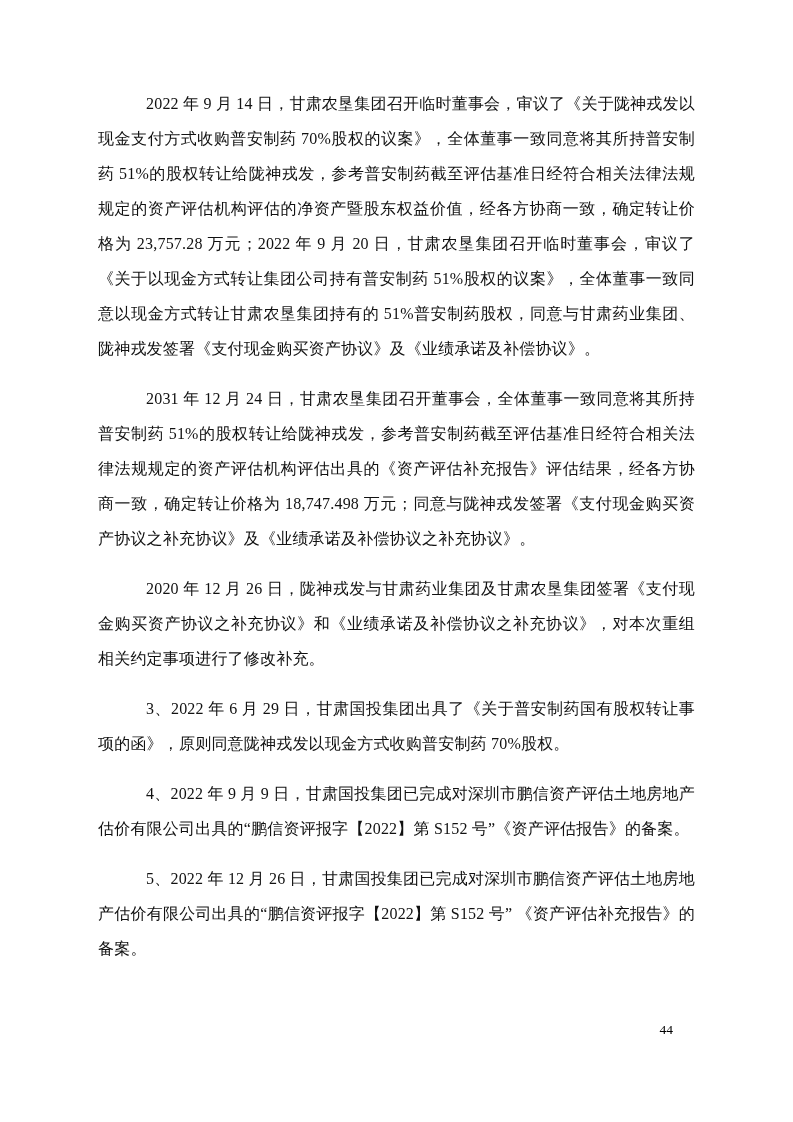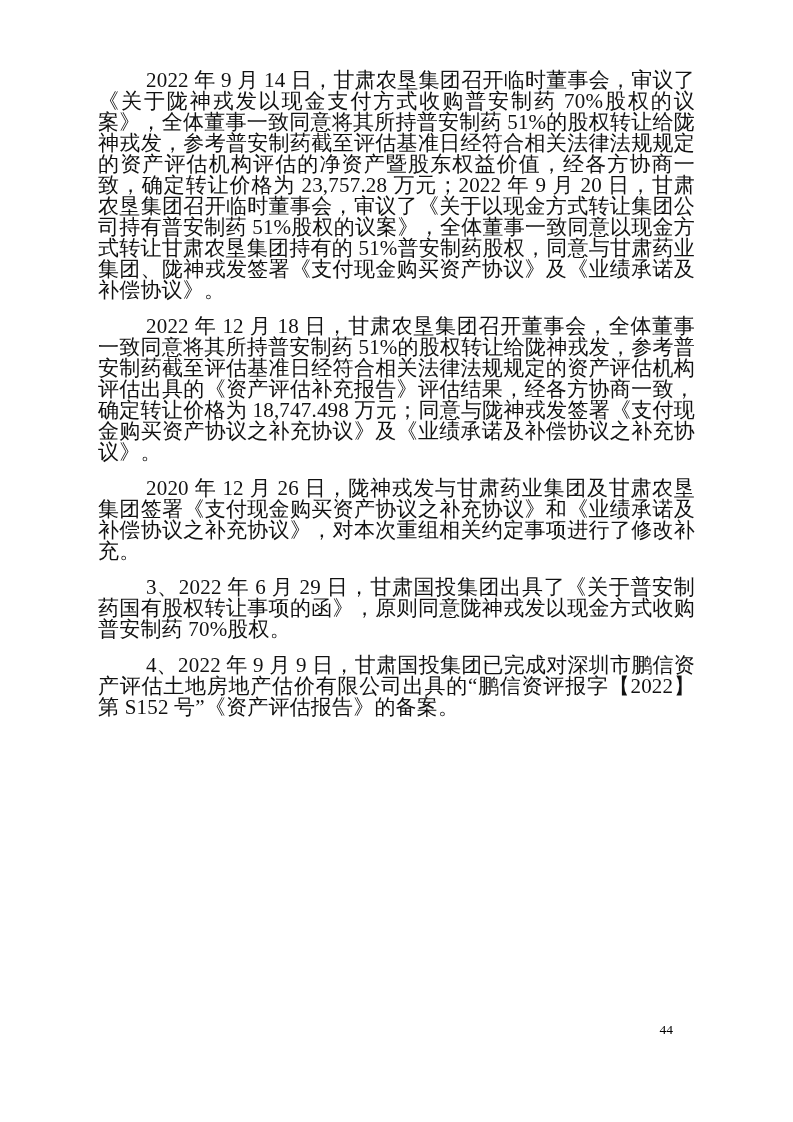--- a/index.html
+++ b/index.html
@@ -12,24 +12,24 @@
     width: 793px;
     height: 1122px;
     background: #ffffff;
     font-family: "Liberation Serif", "DejaVu Serif", serif;
     color: #111111;
     overflow: hidden;
   }
   .content {
     position: absolute;
     left: 98px;
-    top: 70px;
+    top: 86px;
     width: 597px;
-    font-size: 21px;
-    line-height: 21px;
+    font-size: 16px;
+    line-height: 35px;
     text-align: justify;
     letter-spacing: 0.2px;
   }
   .para {
     margin: 0 0 15px 0;
     text-indent: 48px;
     word-break: break-all;
   }
   .page-number {
     position: absolute;
@@ -39,19 +39,20 @@
     font-weight: normal;
     color: #000000;
   }
 </style>
 </head>
 <body>
 
 <div class="page">
   <div class="content">
     <p class="para">2022 年 9 月 14 日，甘肃农垦集团召开临时董事会，审议了《关于陇神戎发以现金支付方式收购普安制药 70%股权的议案》，全体董事一致同意将其所持普安制药 51%的股权转让给陇神戎发，参考普安制药截至评估基准日经符合相关法律法规规定的资产评估机构评估的净资产暨股东权益价值，经各方协商一致，确定转让价格为 23,757.28 万元；2022 年 9 月 20 日，甘肃农垦集团召开临时董事会，审议了《关于以现金方式转让集团公司持有普安制药 51%股权的议案》，全体董事一致同意以现金方式转让甘肃农垦集团持有的 51%普安制药股权，同意与甘肃药业集团、陇神戎发签署《支付现金购买资产协议》及《业绩承诺及补偿协议》。</p>
-    <p class="para">2022 年 12 月 18 日，甘肃农垦集团召开董事会，全体董事一致同意将其所持普安制药 51%的股权转让给陇神戎发，参考普安制药截至评估基准日经符合相关法律法规规定的资产评估机构评估出具的《资产评估补充报告》评估结果，经各方协商一致，确定转让价格为 18,747.498 万元；同意与陇神戎发签署《支付现金购买资产协议之补充协议》及《业绩承诺及补偿协议之补充协议》。</p>
+    <p class="para">2031 年 12 月 24 日，甘肃农垦集团召开董事会，全体董事一致同意将其所持普安制药 51%的股权转让给陇神戎发，参考普安制药截至评估基准日经符合相关法律法规规定的资产评估机构评估出具的《资产评估补充报告》评估结果，经各方协商一致，确定转让价格为 18,747.498 万元；同意与陇神戎发签署《支付现金购买资产协议之补充协议》及《业绩承诺及补偿协议之补充协议》。</p>
     <p class="para">2020 年 12 月 26 日，陇神戎发与甘肃药业集团及甘肃农垦集团签署《支付现金购买资产协议之补充协议》和《业绩承诺及补偿协议之补充协议》，对本次重组相关约定事项进行了修改补充。</p>
     <p class="para">3、2022 年 6 月 29 日，甘肃国投集团出具了《关于普安制药国有股权转让事项的函》，原则同意陇神戎发以现金方式收购普安制药 70%股权。</p>
     <p class="para">4、2022 年 9 月 9 日，甘肃国投集团已完成对深圳市鹏信资产评估土地房地产估价有限公司出具的“鹏信资评报字【2022】第 S152 号”《资产评估报告》的备案。</p>
+    <p class="para">5、2022 年 12 月 26 日，甘肃国投集团已完成对深圳市鹏信资产评估土地房地产估价有限公司出具的“鹏信资评报字【2022】第 S152 号” 《资产评估补充报告》的备案。</p>
   </div>
   <div class="page-number">44</div>
 </div>
 
 </body></html>

